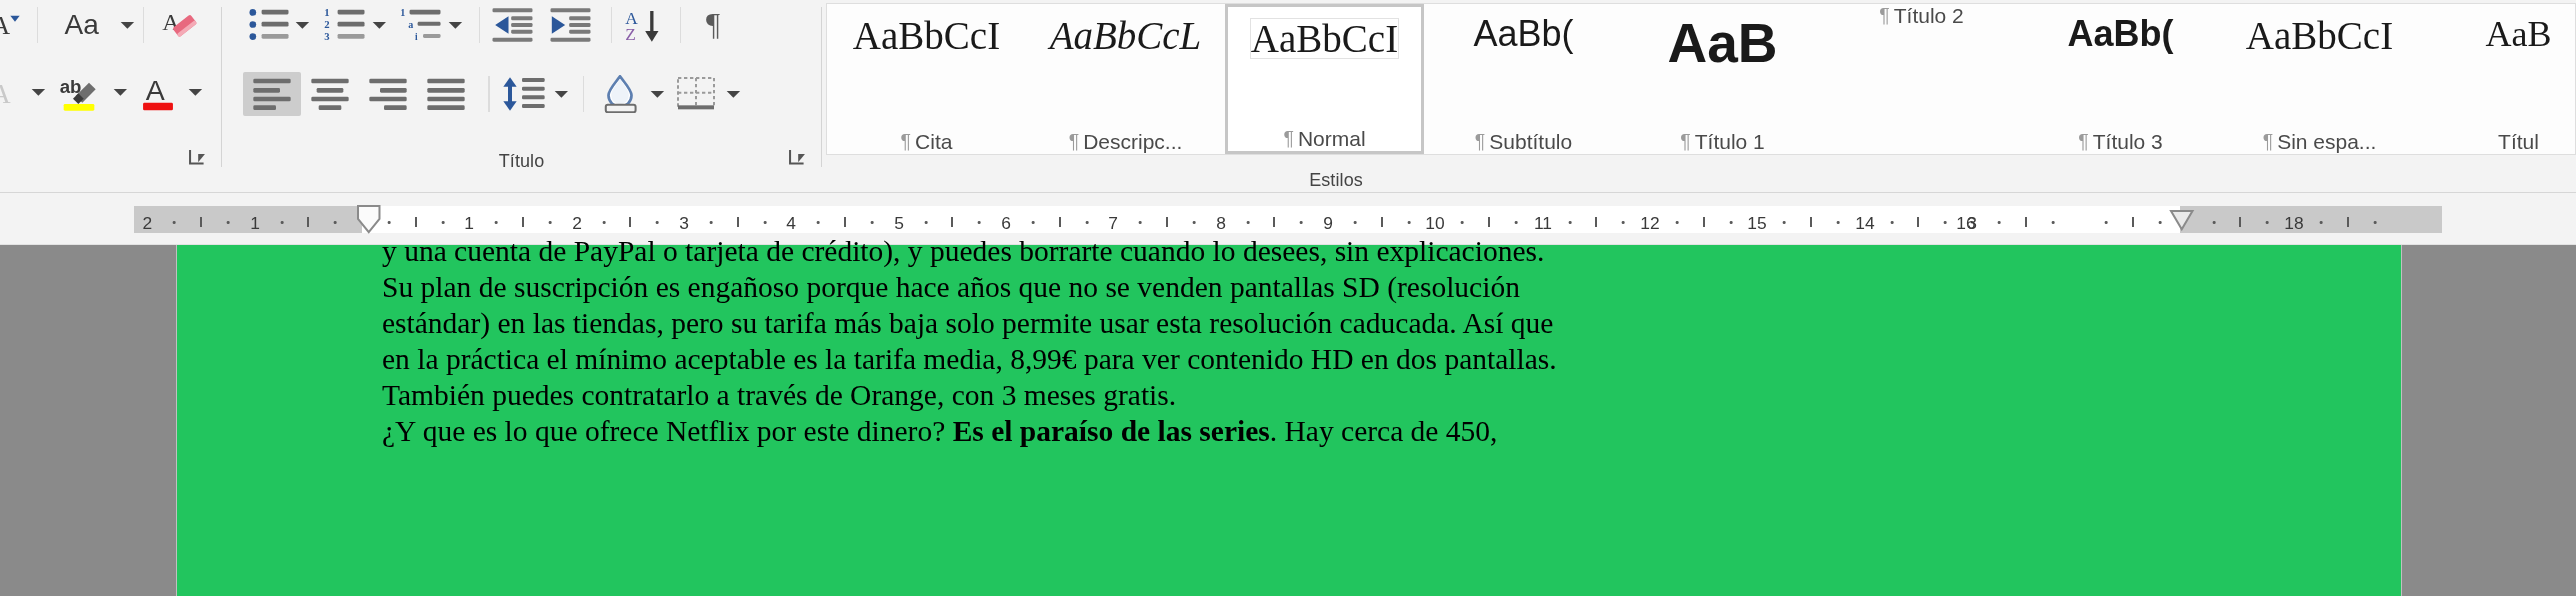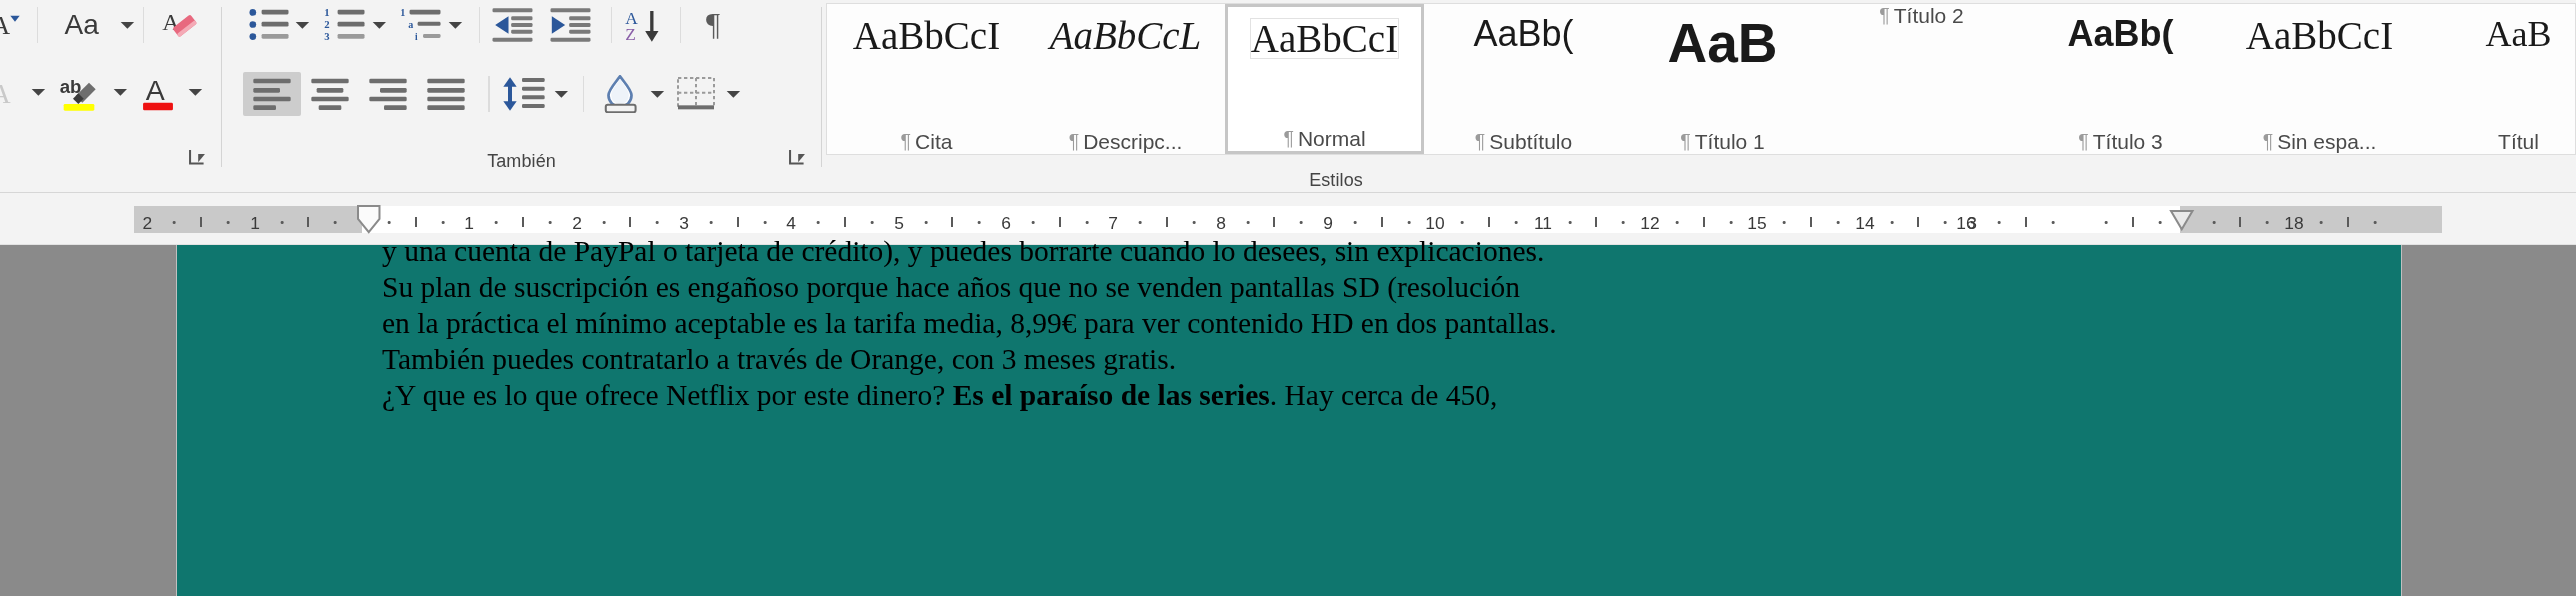--- a/index.html
+++ b/index.html
@@ -104,21 +104,21 @@
   }
   .indent-marker { position:absolute; }
 
   
   .doc-area {
     position:absolute; left:0; top:245px; width:2576px; height:352px;
     background:#8a8a8a;
   }
   .page {
     position:absolute; left:176px; top:0; width:2226px; height:352px;
-    background:#0f766e; border-left:0.7px solid #c0c0c0; border-right:0.7px solid #c0c0c0;
+    background:#22c55e; border-left:0.7px solid #c0c0c0; border-right:0.7px solid #c0c0c0;
   }
   .doc-text {
     position:absolute; left:205px; top:-12px; width:1851px;
     font-family:"Liberation Serif", serif;
     font-size:29.5px; line-height:36px; color:#000;
   }
   .doc-text p { margin:0; white-space:nowrap; }
   b { font-weight:bold; }
 </style>
 </head>
@@ -369,21 +369,21 @@
             <rect x="3" y="44" width="54" height="6" fill="#6d6d6d"></rect>
           </svg>
         </div>
         <div class="cap">
           <svg width="14.8" height="9.4" viewBox="0 0 22 14">
               <path d="M1 3 L21 3 L11 13 Z" fill="#444"></path>
             </svg>
         </div>
       </div>
 
-      <div class="grp-label">También</div>
+      <div class="grp-label">Título</div>
       <div class="dialog-launcher" style="right:10.7px;">
         <svg width="23" height="23" viewBox="0 0 34 34">
           <path d="M6 6 L6 26 L26 26" fill="none" stroke="#555" stroke-width="3"></path>
           <path d="M18 12 L28 12 L18 24 Z" fill="#555"></path>
         </svg>
       </div>
     </div>
 
     <div class="grp-sep" style="left:821px;"></div>
 
@@ -556,20 +556,21 @@
         <path d="M3 3 L35 3 L19 30 Z" fill="#e9e9e9" stroke="#8a8a8a" stroke-width="3"></path>
       </svg>
     </div>
   </div>
 
   <div class="doc-area">
     <div class="page">
       <div class="doc-text" id="doc-text">
           <p>y una cuenta de PayPal o tarjeta de crédito), y puedes borrarte cuando lo desees, sin explicaciones.</p>
           <p>Su plan de suscripción es engañoso porque hace años que no se venden pantallas SD (resolución</p>
+          <p>estándar) en las tiendas, pero su tarifa más baja solo permite usar esta resolución caducada. Así que</p>
           <p>en la práctica el mínimo aceptable es la tarifa media, 8,99€ para ver contenido HD en dos pantallas.</p>
           <p>También puedes contratarlo a través de Orange, con 3 meses gratis.</p>
           <p><span>¿Y que es lo que ofrece Netflix por este dinero? </span><b>Es el paraíso de las series</b><span>. Hay cerca de 450,</span></p>
         </div>
     </div>
   </div>
 
 </div>
 
 

